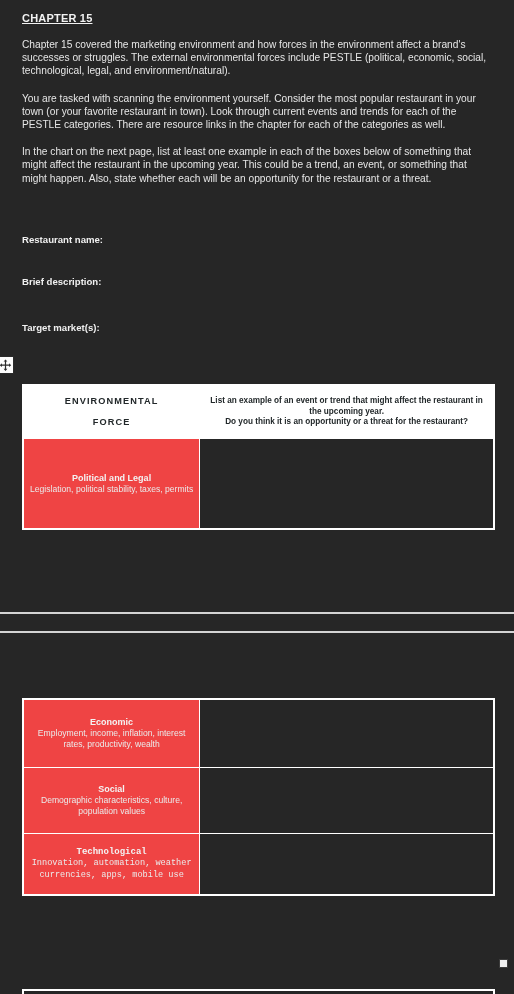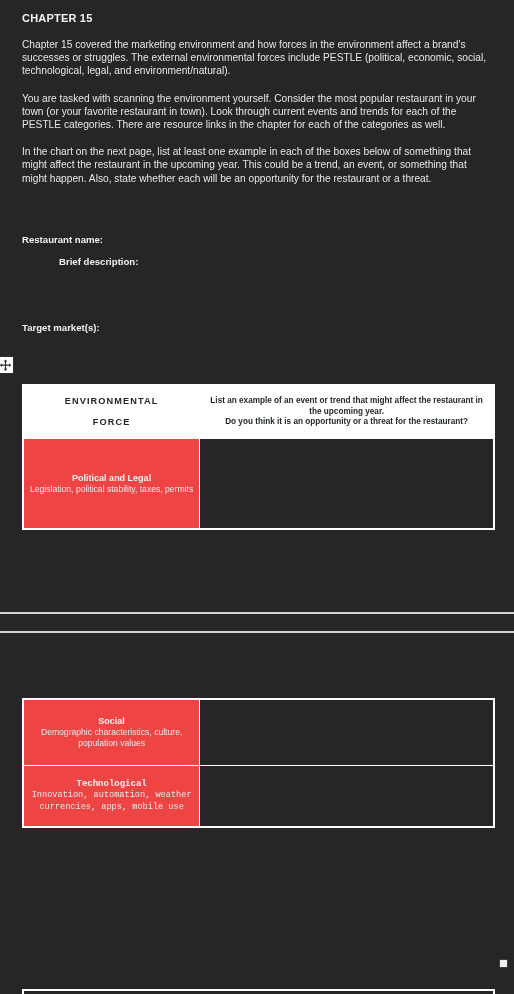--- a/index.html
+++ b/index.html
@@ -22,41 +22,42 @@
     height: 994px;
   }
 
   
   .doc-body {
     padding: 0 22px 0 22px;
   }
   .chapter-title {
     font-size: 11px;
     font-weight: bold;
+    text-decoration: underline;
     letter-spacing: 0.2px;
     margin: 0;
     padding-top: 12px;
     color: #f2f2f2;
   }
   .para {
     font-size: 10.2px;
     line-height: 13.2px;
     margin: 0;
     padding-top: 14px;
     color: #e6e6e6;
     max-width: 470px;
   }
   .field-label {
     font-size: 9.6px;
     font-weight: bold;
     color: #f0f0f0;
     margin: 0;
   }
   .field-1 { position:absolute; left:22px; top:234px; }
-  .field-2 { position:absolute; left:22px; top:256px;margin-left:37px; }
+  .field-2 { position:absolute; left:22px; top:276px; }
   .field-3 { position:absolute; left:22px; top:322px; }
 
   
   .move-handle {
     position: absolute;
     left: -4px;
     top: 356px;
     width: 18px;
     height: 18px;
     background: #fdfdfd;
@@ -214,20 +215,27 @@
   </table>
 
   <div class="page-break" style="top:612px;">
     <div class="rule"></div>
     <div class="gapspace"></div>
     <div class="rule"></div>
   </div>
 
   <table class="pestle-table" id="table-bottom">
     <tbody>
+      <tr style="height:68px;">
+        <td class="force-cell col-force">
+          <div class="force-name">Economic</div>
+          <div class="force-desc">Employment, income, inflation, interest rates, productivity, wealth</div>
+        </td>
+        <td class="answer-cell col-answer"></td>
+      </tr>
       <tr style="height:66px;">
         <td class="force-cell col-force">
           <div class="force-name">Social</div>
           <div class="force-desc">Demographic characteristics, culture, population values</div>
         </td>
         <td class="answer-cell col-answer"></td>
       </tr>
       <tr style="height:62px;font-family:Liberation Mono, monospace;">
         <td class="force-cell col-force">
           <div class="force-name">Technological</div>

